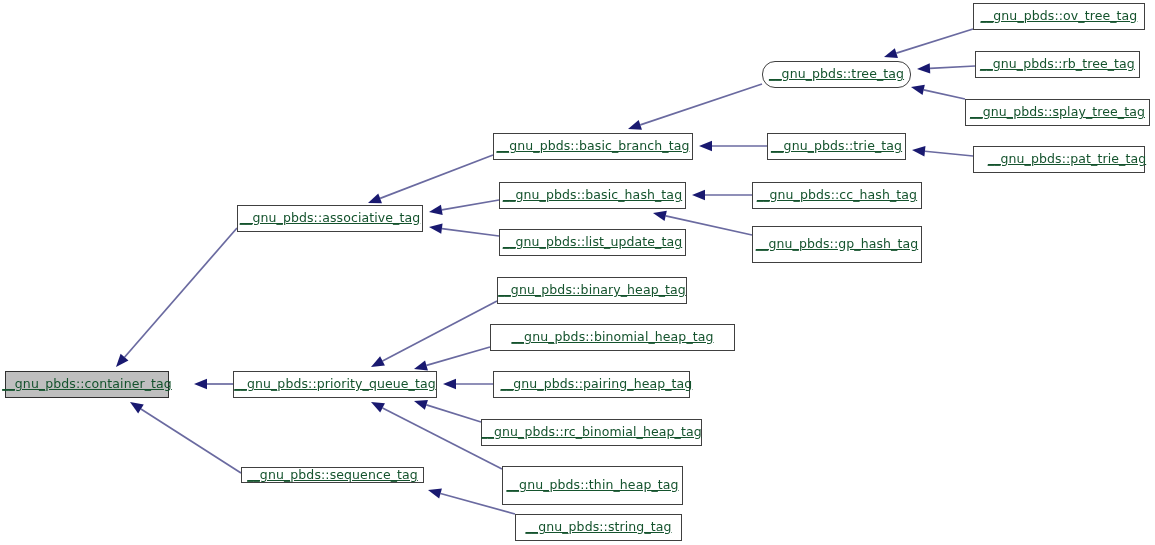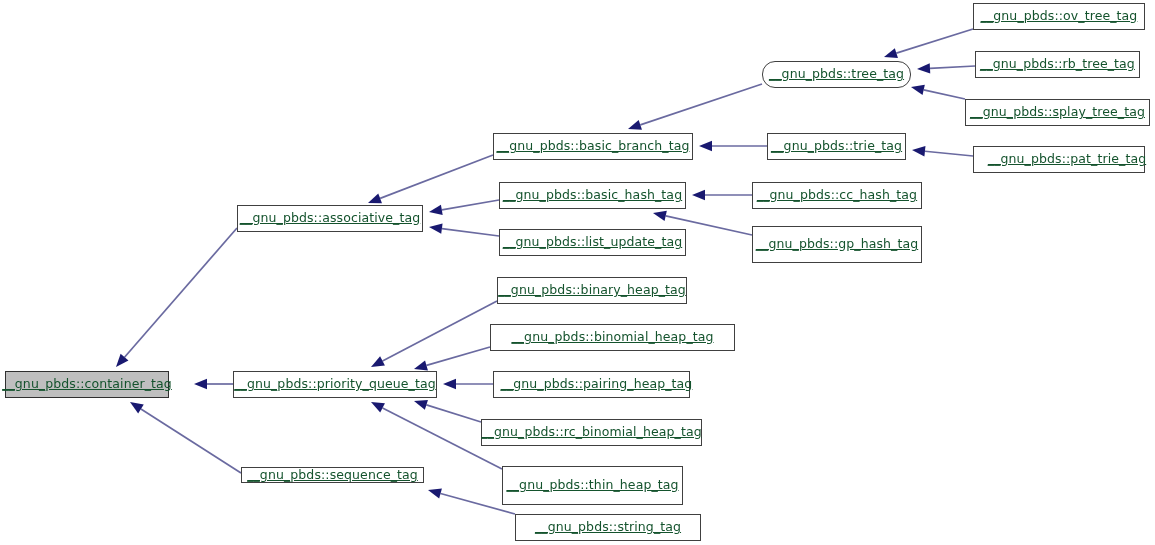--- a/index.html
+++ b/index.html
@@ -192,18 +192,18 @@
       </div>
       <div class="node" style="left: 493px; top: 371px; width: 197px; height: 27px; padding-left: 10px;">
         <span class="node-label">__gnu_pbds::pairing_heap_tag</span>
       </div>
       <div class="node" style="left: 481px; top: 419px; width: 221px; height: 27px;">
         <span class="node-label">__gnu_pbds::rc_binomial_heap_tag</span>
       </div>
       <div class="node" style="left: 502px; top: 466px; width: 181px; height: 39px;">
         <span class="node-label">__gnu_pbds::thin_heap_tag</span>
       </div>
-      <div class="node" style="left: 515px; top: 514px; width: 186px; height: 27px;">
+      <div class="node" style="left: 515px; top: 514px; width: 167px; height: 27px;">
         <span class="node-label">__gnu_pbds::string_tag</span>
       </div>
     </div>
 
 </div>
 
 </body></html>

